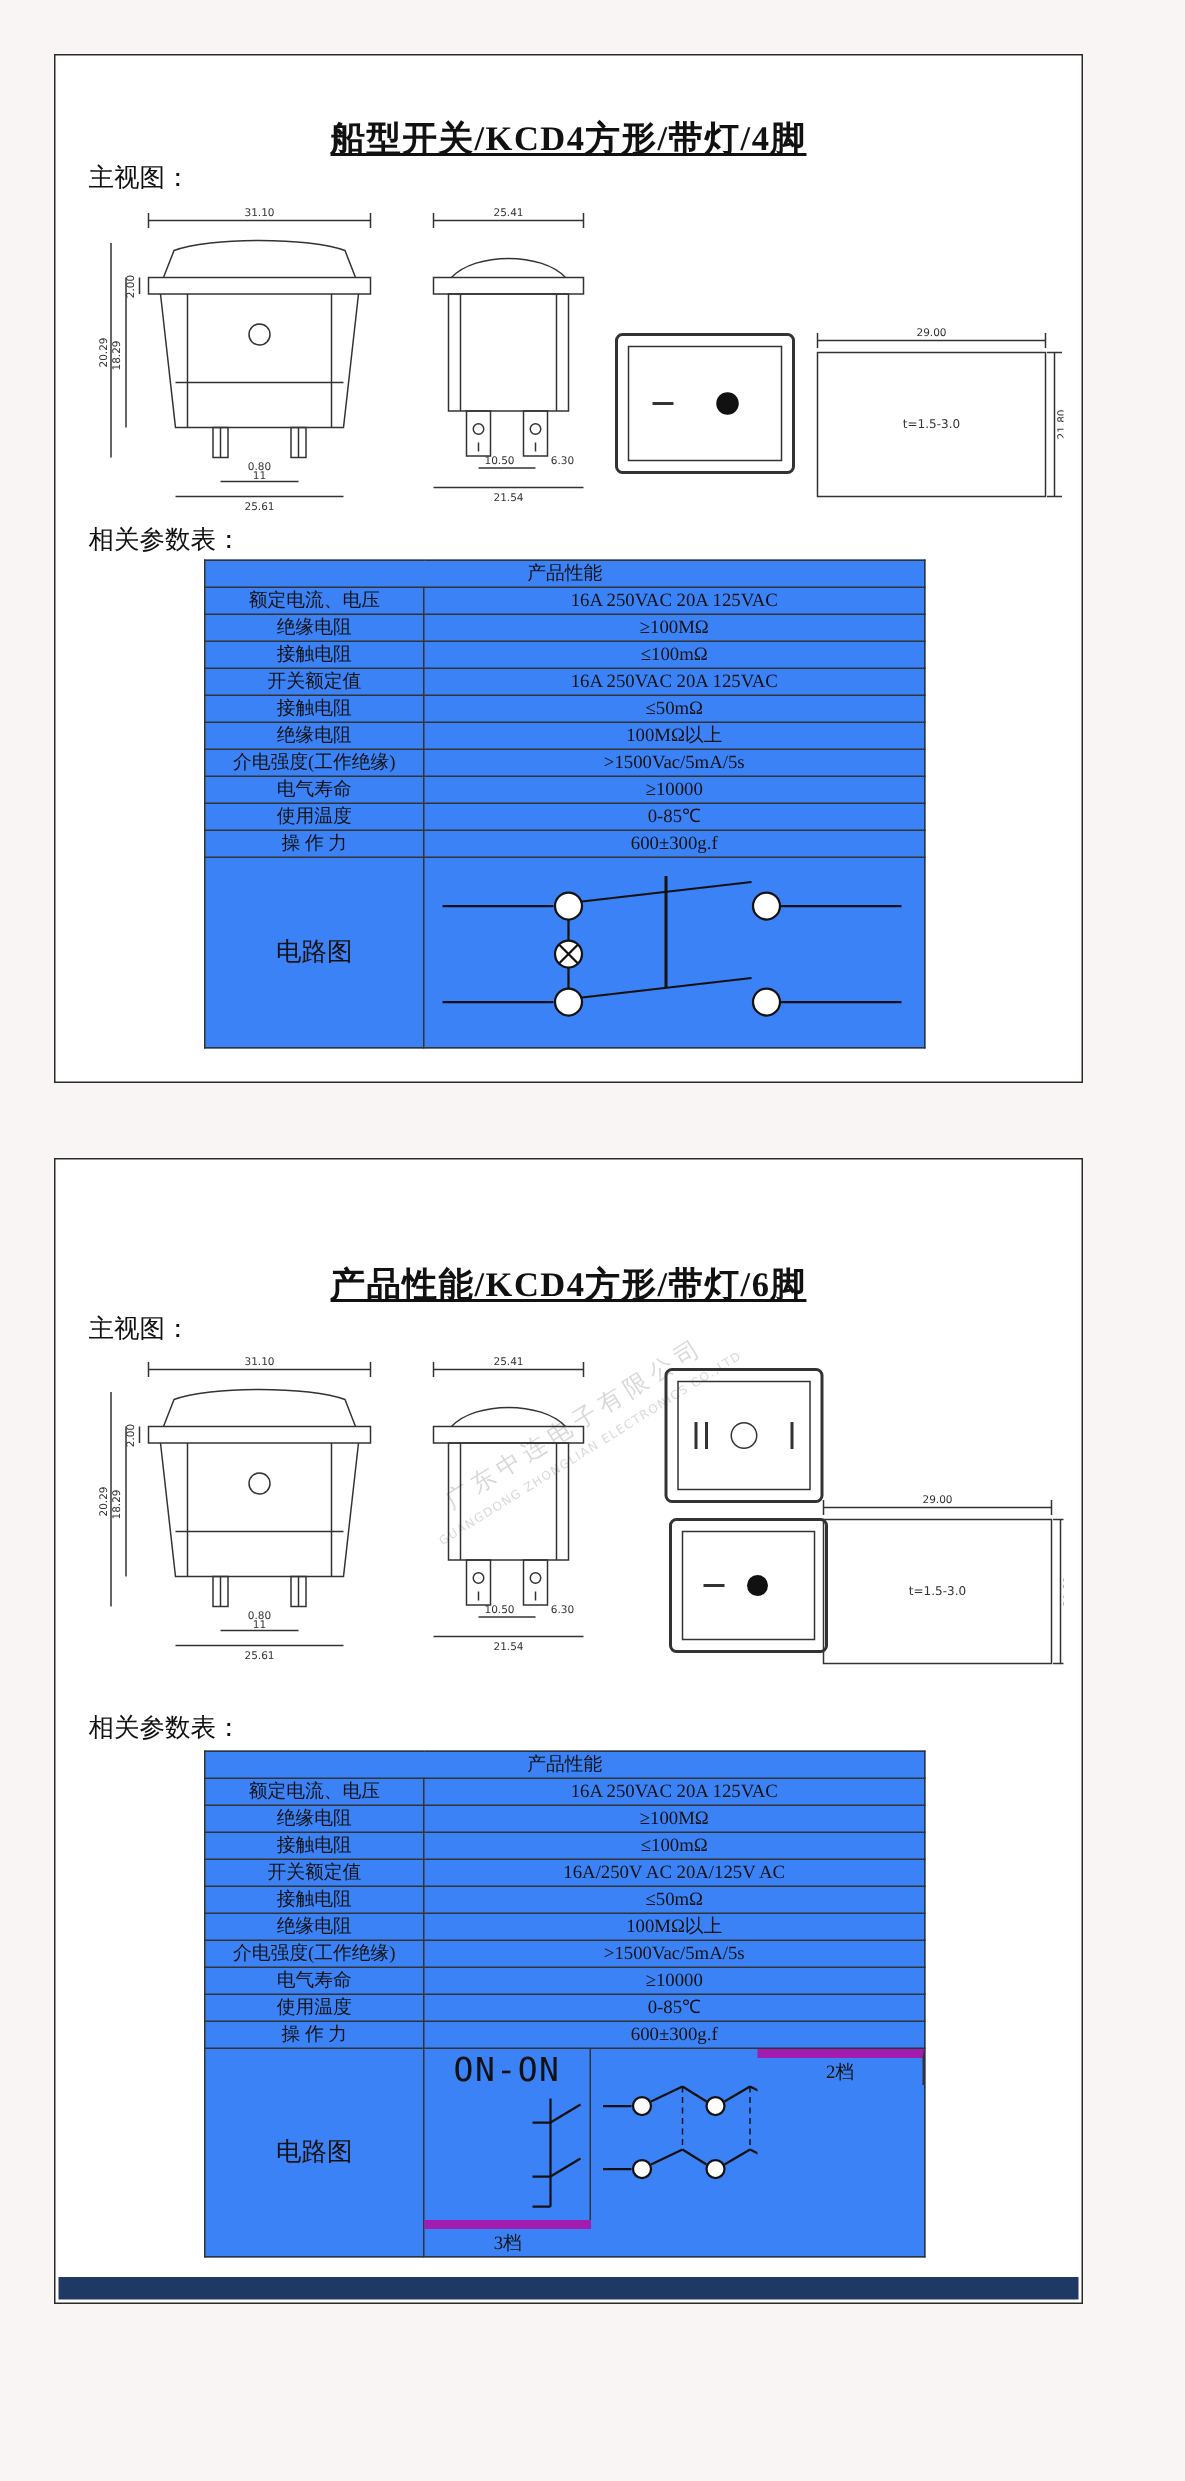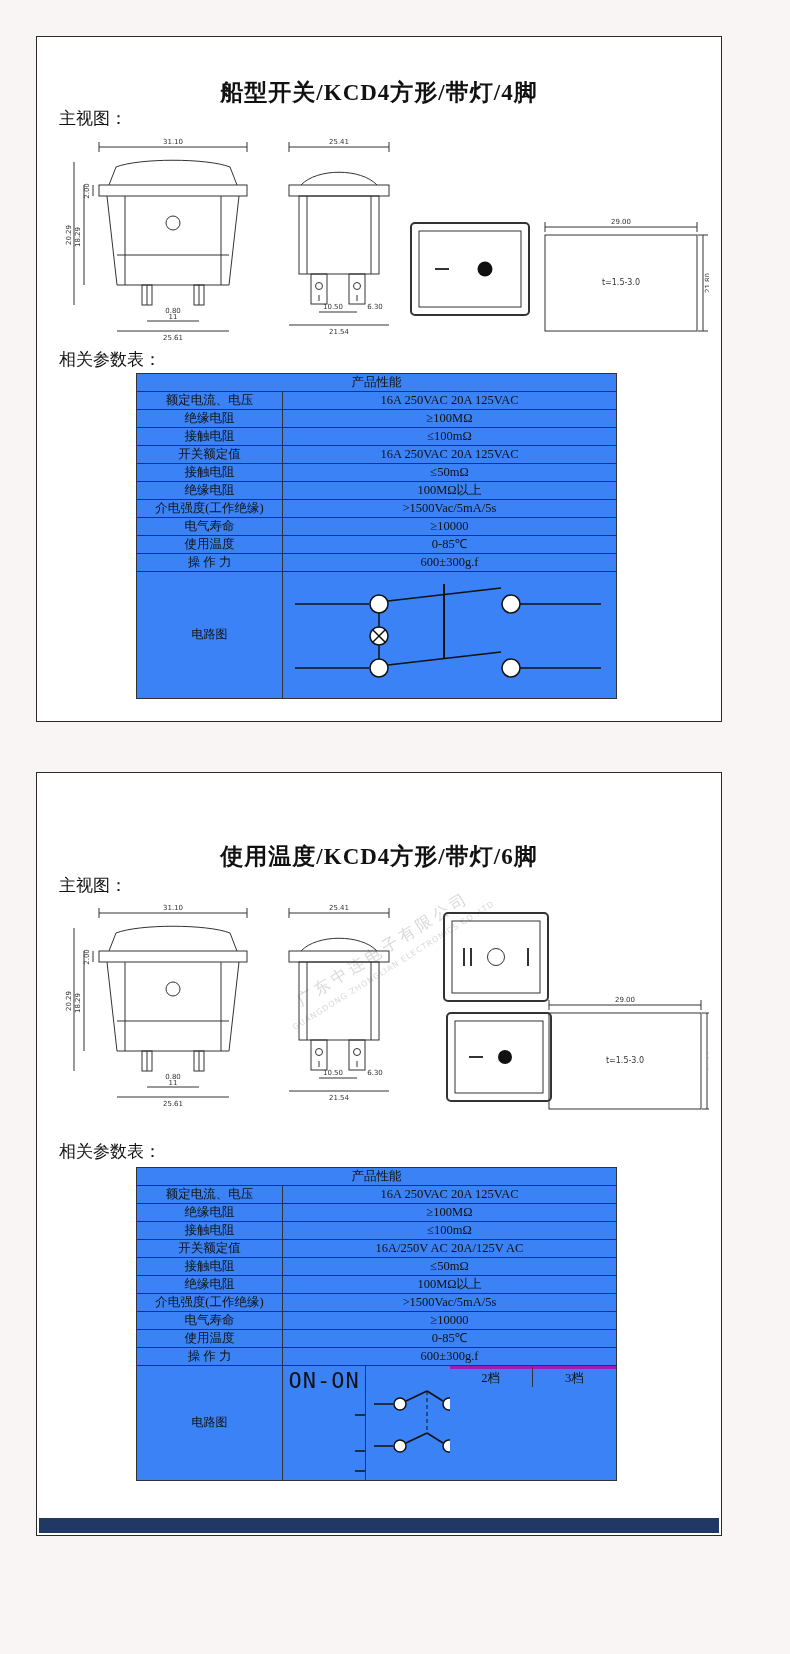--- a/index.html
+++ b/index.html
@@ -5,21 +5,21 @@
   html,body{margin:0;padding:0;}
   body{
     width:790px;height:1654px;position:relative;overflow:hidden;
     background:#f8f5f4;color:#111;
     font-family:"Liberation Serif", serif;
   }
   .panel{position:absolute;left:36px;width:684px;background:#fff;border:1px solid #2a2a2a;}
   #panel1{top:36px;height:684px;}
   #panel2{top:772px;height:762px;}
 
-  .title{position:absolute;left:0;width:100%;text-align:center;font-size:23px;font-weight:bold;letter-spacing:1px;}
+  .title{position:absolute;left:0;width:100%;text-align:center;font-size:23px;font-weight:bold;letter-spacing:1px;text-decoration:underline;}
   #panel1 .title{top:40px;}
   #panel2 .title{top:68px;}
 
   .sec-label{position:absolute;left:22px;font-size:17px;}
   #panel1 .mv-label{top:70px;}
   #panel1 .pt-label{top:311px;}
   #panel2 .mv-label{top:101px;}
   #panel2 .pt-label{top:367px;}
 
   .drawings{position:absolute;left:12px;}
@@ -36,27 +36,27 @@
   
   .circ line,.circ path{stroke:#111;stroke-width:1.5;fill:none;}
   .circ circle{stroke:#111;stroke-width:1.5;fill:#fff;}
   .circ .dash{stroke-dasharray:4 3;stroke-width:1;}
 
   .spec{position:absolute;left:99px;width:481px;border-collapse:collapse;table-layout:fixed;background:#3b82f6;}
   #panel1 .spec{top:336px;}
   #panel2 .spec{top:394px;}
   .spec td{border:1px solid #333;font-size:12.5px;text-align:center;height:17px;padding:0 2px;line-height:1.15;}
   .spec td.circ-td{padding:0;height:auto;}
-  .spec td.circ-lbl{font-size:12px;}
+  .spec td.circ-lbl{font-size:17px;}
   .circ-td svg{display:block;margin:0 auto;}
 
-  .cgrid{display:grid;grid-template-columns:1fr 1fr 1fr 1fr;}
+  .cgrid{display:grid;grid-template-columns:1fr 1fr 1fr;}
   .cgrid .cc{height:114px;border-right:0;overflow:hidden;}
   .cgrid .cc.first{border-right:1px solid #333;}
-  .cgrid .cap{border-top:3px solid #a21caf;height:18px;line-height:18px;font-size:12.5px;text-align:center;}
+  .cgrid .cap{border-top:6px solid #a21caf;height:18px;line-height:18px;font-size:12.5px;text-align:center;}
   .cgrid .cap.first{border-right:1px solid #333;}
   .onon{font-family:"DejaVu Sans Mono",monospace;font-size:22px;text-align:center;margin-top:2px;letter-spacing:1px;}
 
   .watermark{position:absolute;left:165px;top:165px;width:370px;transform:rotate(-32deg);
     text-align:center;color:#b9b9b9;opacity:.55;pointer-events:none;}
   .watermark .wcn{font-size:16px;letter-spacing:4px;}
   .watermark .wen{font-size:8px;letter-spacing:1px;margin-top:4px;font-family:"DejaVu Sans",sans-serif;}
 
   .footer-bar{position:absolute;left:2px;right:2px;bottom:2px;height:15px;}
 </style>
@@ -210,21 +210,21 @@
           <line x1="237" y1="32" x2="318" y2="32"></line>
               <line x1="237" y1="96" x2="318" y2="96"></line>
         </svg>
       </td>
     </tr>
   </tbody>
     </table>
 </div>
 
 <div class="panel" id="panel2">
-  <div class="title">使用温度/KCD4方形/带灯/6脚</div>
+  <div class="title">产品性能/KCD4方形/带灯/6脚</div>
   <div class="sec-label mv-label">主视图：</div>
 
   <div class="watermark">
     <div class="wcn">广东中连电子有限公司</div>
     <div class="wen">GUANGDONG ZHONGLIAN ELECTRONICS CO.,LTD</div>
   </div>
 
   <svg class="drawings dwg" width="660" height="238" viewBox="0 0 660 238">
     <g transform="translate(20,6)">
       <line x1="30" y1="10" x2="178" y2="10"></line>

